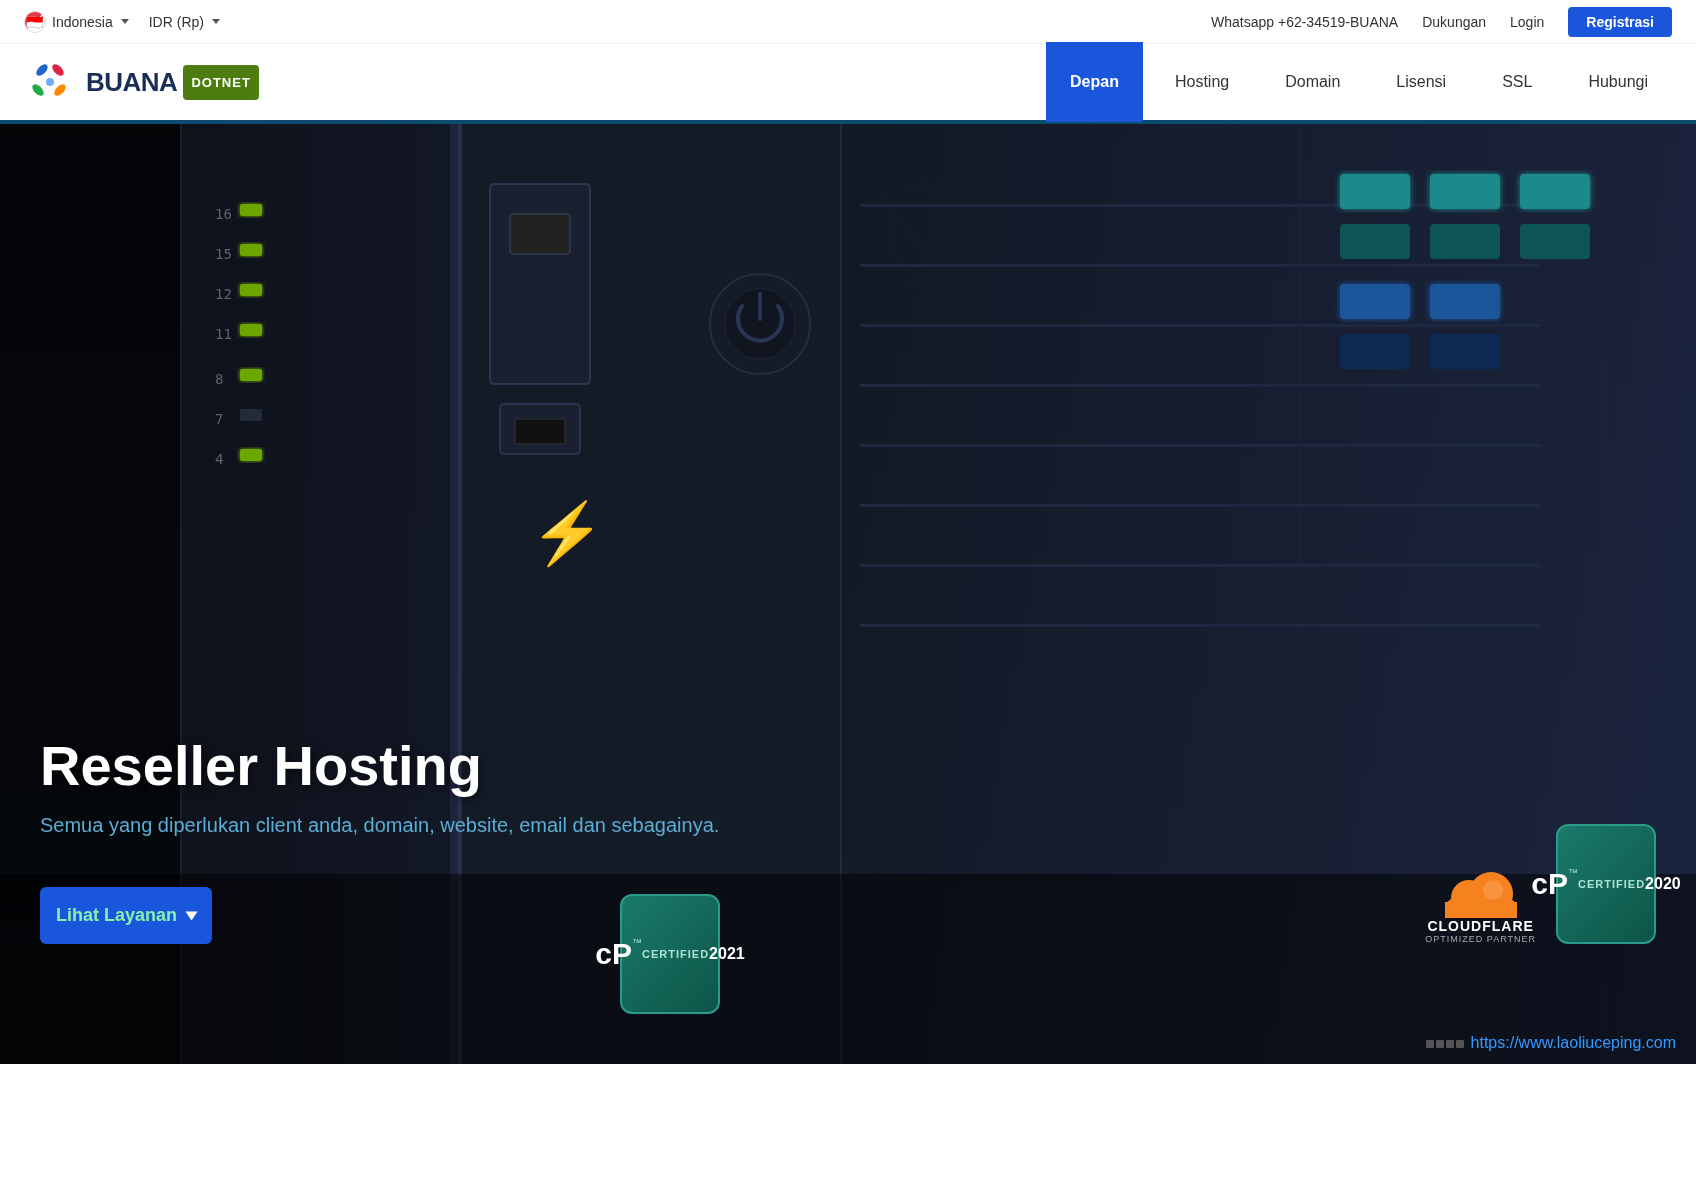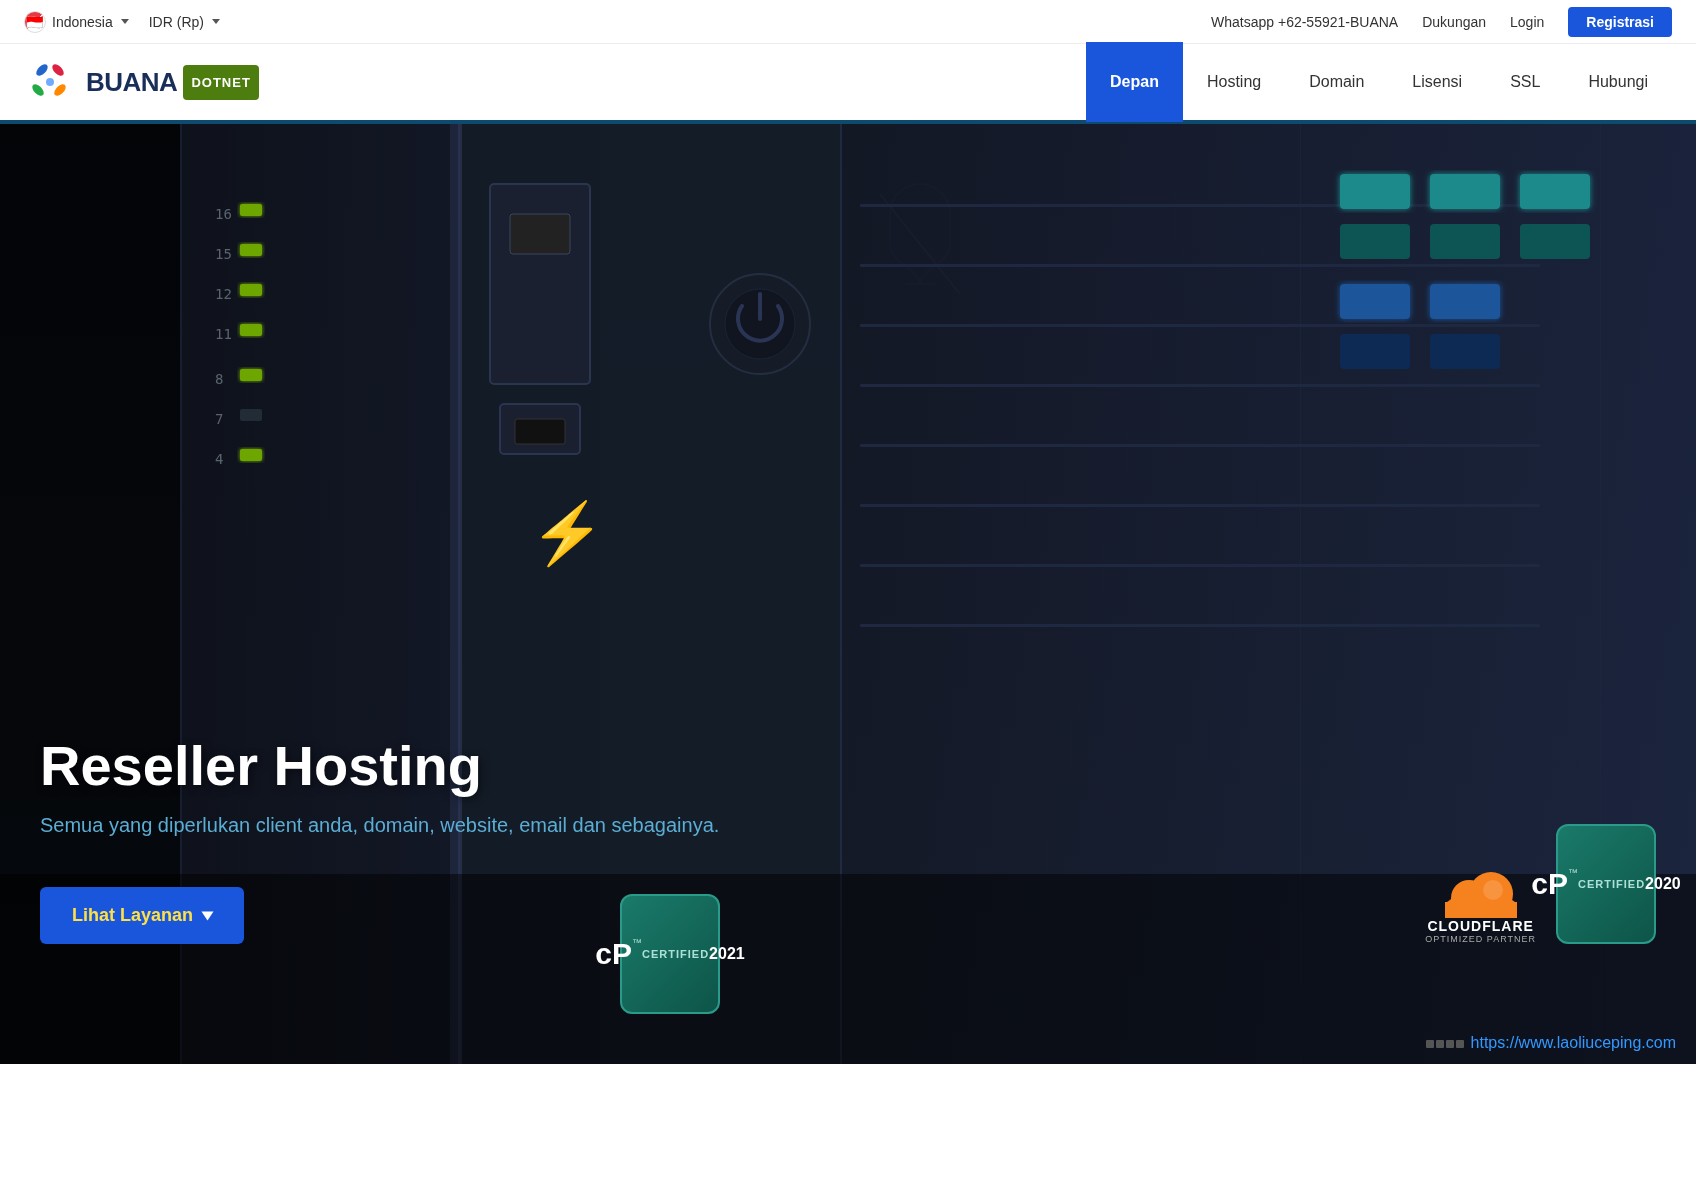--- a/index.html
+++ b/index.html
@@ -109,21 +109,21 @@
       font-size: 13px;
       font-weight: 700;
       padding: 10px 8px;
       border-radius: 4px;
       letter-spacing: 1px;
       text-transform: uppercase;
     }
     .nav-links {
       display: flex;
       align-items: center;
-      gap: 0;
+      gap: 8px;
       margin-left: auto;
     }
     .nav-item {
       padding: 0 24px;
       height: 80px;
       display: flex;
       align-items: center;
       font-size: 16px;
       color: #333;
       cursor: pointer;
@@ -192,23 +192,23 @@
       text-shadow: 2px 2px 8px rgba(0,0,0,0.5);
     }
     .hero-subtitle {
       font-size: 20px;
       color: #5badd4;
       font-weight: 400;
       margin-bottom: 50px;
     }
     .btn-lihat {
       background: #1a56db;
-      color: #fde047;
+      color: #86efac;
       border: none;
-      padding: 18px 32px;
+      padding: 18px 16px;
       font-size: 18px;
       font-weight: 700;
       border-radius: 6px;
       cursor: pointer;
       display: inline-flex;
       align-items: center;
       gap: 10px;
     }
     .btn-chevron {
       display: inline-block;
@@ -320,21 +320,21 @@
       <span class="flag-circle">🇮🇩</span>
       <span>Indonesia</span>
       <span class="chevron-down"></span>
     </div>
     <div class="currency-selector">
       <span>IDR (Rp)</span>
       <span class="chevron-down"></span>
     </div>
   </div>
   <div class="top-bar-right">
-    <span style="font-size:14px;color:#333;cursor:pointer;">Whatsapp +62-55921-BUANA</span>
+    <span style="font-size:14px;color:#333;cursor:pointer;">Whatsapp +62-34519-BUANA</span>
     <a>Dukungan</a>
     <a>Login</a>
     <a class="btn-register">Registrasi</a>
   </div>
 </div>
 
 <nav class="main-nav">
   <div class="logo-area">
     <svg class="logo-icon" viewBox="0 0 52 52" fill="none" xmlns="http://www.w3.org/2000/svg">
 

